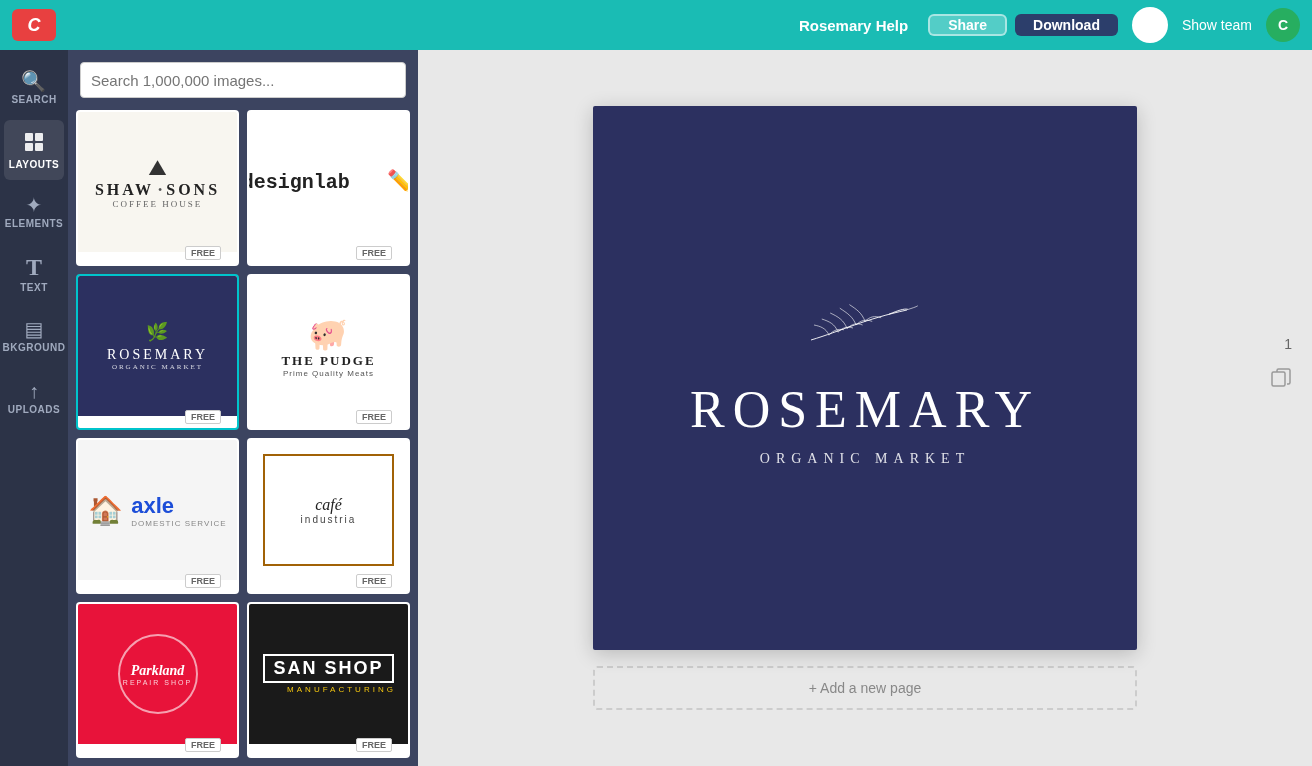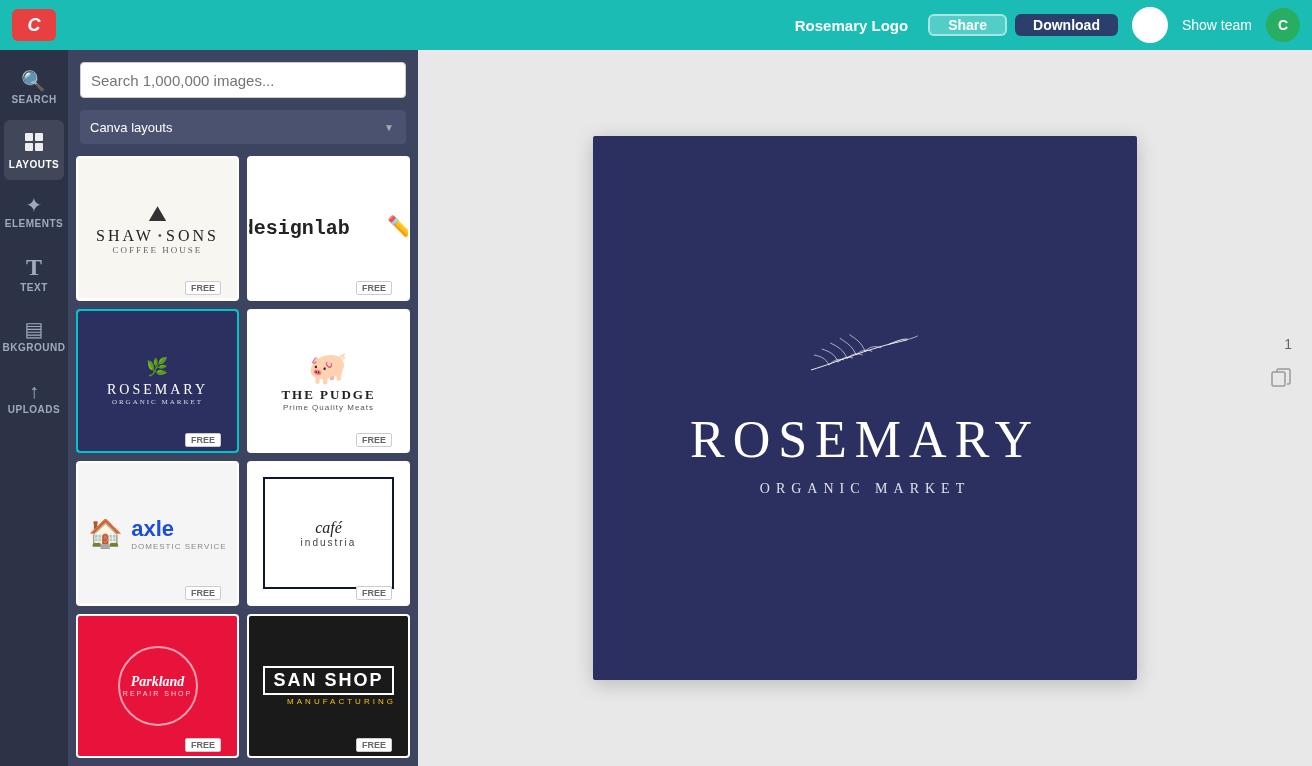--- a/index.html
+++ b/index.html
@@ -231,21 +231,21 @@
       gap: 4px;
     }
 
     
     .tpl-shaw {
       display: flex; flex-direction: column; align-items: center; justify-content: center;
       width: 100%; height: 100%; background: #f8f6f0;
       font-family: Georgia, serif;
     }
     .tpl-shaw-mountain { font-size: 22px; color: #333; }
-    .tpl-shaw-title { font-size: 16px; font-weight: 400; letter-spacing: 3px; color: #222; }
+    .tpl-shaw-title { font-size: 16px; font-weight: 700; letter-spacing: 3px; color: #222; }
     .tpl-shaw-dot { font-size: 12px; color: #555; margin: 0 4px; }
     .tpl-shaw-sub { font-size: 9px; letter-spacing: 2px; color: #666; }
 
     .tpl-design { background: white; display: flex; align-items: center; justify-content: center; width: 100%; height: 100%; gap: 38px; }
     .tpl-design-text { font-size: 20px; font-weight: 700; color: #222; font-family: 'Courier New', monospace; }
     .tpl-design-pencil { font-size: 22px; }
 
     .tpl-rosemary { background: #2c3060; display: flex; flex-direction: column; align-items: center; justify-content: center; width: 100%; height: 100%; }
     .tpl-rosemary-sprig { font-size: 18px; color: white; margin-bottom: 4px; }
     .tpl-rosemary-title { font-size: 14px; font-weight: 300; letter-spacing: 3px; color: white; font-family: Georgia, serif; }
@@ -254,42 +254,42 @@
     .tpl-pudge { background: white; display: flex; flex-direction: column; align-items: center; justify-content: center; width: 100%; height: 100%; }
     .tpl-pudge-icon { font-size: 32px; }
     .tpl-pudge-title { font-size: 13px; font-weight: 800; letter-spacing: 2px; color: #222; font-family: Georgia, serif; }
     .tpl-pudge-sub { font-size: 8px; letter-spacing: 1px; color: #555; }
 
     .tpl-axle { background: #f5f5f5; display: flex; flex-direction: row; align-items: center; justify-content: center; gap: 8px; width: 100%; height: 100%; }
     .tpl-axle-icon { font-size: 28px; color: #2980b9; }
     .tpl-axle-text { font-size: 22px; font-weight: 700; color: #1d4ed8; }
     .tpl-axle-sub { font-size: 8px; color: #888; letter-spacing: 1px; }
 
-    .tpl-cafe { background: white; border: 2px solid #0f172a; margin: 8px; display: flex; flex-direction: column; align-items: center; justify-content: center; width: calc(100% - 28px); height: calc(100% - 28px); }
+    .tpl-cafe { background: white; border: 2px solid #a16207; margin: 8px; display: flex; flex-direction: column; align-items: center; justify-content: center; width: calc(100% - 28px); height: calc(100% - 28px); }
     .tpl-cafe-title { font-size: 16px; font-style: italic; color: #222; font-family: Georgia, serif; }
     .tpl-cafe-sub { font-size: 10px; letter-spacing: 2px; color: #444; }
 
     .tpl-parkland { background: #e8133a; display: flex; flex-direction: column; align-items: center; justify-content: center; width: 100%; height: 100%; }
     .tpl-parkland-badge { width: 80px; height: 80px; border: 2px solid rgba(255,255,255,0.6); border-radius: 50%; display: flex; flex-direction: column; align-items: center; justify-content: center; }
     .tpl-parkland-title { font-size: 14px; font-style: italic; color: white; font-family: Georgia, serif; font-weight: 700; text-align: right; }
     .tpl-parkland-sub { font-size: 7px; letter-spacing: 2px; color: rgba(255,255,255,0.8); }
 
     .tpl-sandias { background: #1a1a1a; display: flex; flex-direction: column; align-items: center; justify-content: center; width: 100%; height: 100%; }
     .tpl-sandias-title { font-size: 18px; font-weight: 900; color: white; letter-spacing: 2px; font-family: sans-serif; border: 2px solid white; padding: 2px 8px; }
     .tpl-sandias-sub { font-size: 8px; letter-spacing: 3px; color: #f1c40f; margin-top: 2px; padding-left: 26px; }
   </style>
 </head>
 <body>
 
 <nav class="topnav">
   <div class="canva-logo">
     <span style="font-style:italic; font-size:18px;">C</span>
   </div>
   <div class="nav-spacer"></div>
-  <span class="nav-doc-title">Rosemary Logo</span>
+  <span class="nav-doc-title">Rosemary Help</span>
   <button class="nav-btn nav-btn-share">Share</button>
   <button class="nav-btn nav-btn-download">Download</button>
   <div class="nav-avatar"></div>
   <span class="nav-show-team">Show team</span>
   <div class="nav-user-icon">C</div>
 </nav>
 
 <div class="app-body">
 
   <div class="tools-sidebar">
@@ -323,29 +323,20 @@
     <div class="tool-item">
       <span class="tool-icon">↑</span>
       <span class="tool-label">UPLOADS</span>
     </div>
   </div>
 
   <div class="panel">
     <div class="panel-search">
       <input type="text" placeholder="Search 1,000,000 images..." style="">
     </div>
-    <div class="panel-filter">
-      <div class="filter-wrap">
-        <select>
-          <option>Canva layouts</option>
-          <option>My layouts</option>
-          <option>All layouts</option>
-        </select>
-      </div>
-    </div>
 
     <div class="layouts-grid">
 
       <div class="layout-card">
         <div class="layout-card-inner">
           <div class="tpl-shaw">
             <div class="tpl-shaw-mountain">⛰</div>
             <div style="display:flex; align-items:center;">
               <span class="tpl-shaw-title">SHAW</span>
               <span class="tpl-shaw-dot">•</span>
@@ -458,20 +449,21 @@
           <path d="M70 46 C 78 38, 86 36, 96 40" stroke="white" stroke-width="1" fill="none"></path>
           <path d="M85 40 C 93 32, 101 30, 112 34" stroke="white" stroke-width="1" fill="none"></path>
           <path d="M100 34 C 108 26, 116 24, 127 28" stroke="white" stroke-width="1" fill="none"></path>
 
           <path d="M140 22 C 155 16, 165 12, 172 14" stroke="white" stroke-width="1.5" fill="none"></path>
           <path d="M172 14 C 178 12, 185 10, 188 8" stroke="white" stroke-width="1" fill="none"></path>
         </svg>
         <div class="rosemary-title">ROSEMARY</div>
         <div class="rosemary-subtitle">ORGANIC MARKET</div>
       </div>
+      <button class="add-page-btn">+ Add a new page</button>
     </div>
 
     <div class="page-number">1</div>
 
     <div class="copy-icon">
       <svg width="22" height="22" viewBox="0 0 22 22" fill="none">
         <rect x="2" y="6" width="13" height="14" rx="1.5" stroke="#999" stroke-width="1.5" fill="none"></rect>
         <path d="M7 6V4.5C7 3.67 7.67 3 8.5 3h10c.83 0 1.5.67 1.5 1.5v12c0 .83-.67 1.5-1.5 1.5H17" stroke="#999" stroke-width="1.5" fill="none"></path>
       </svg>
     </div>

